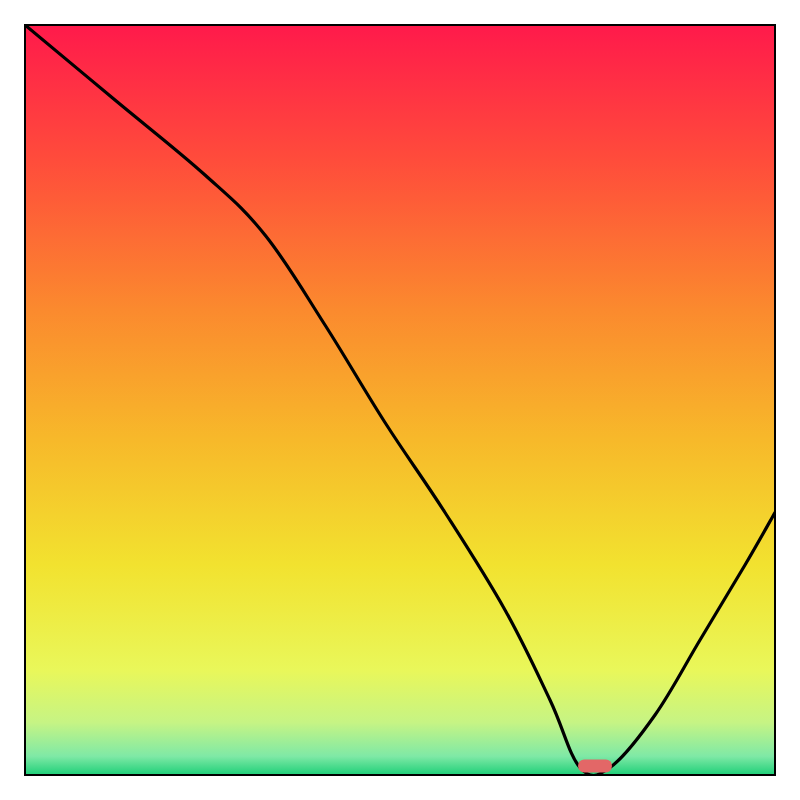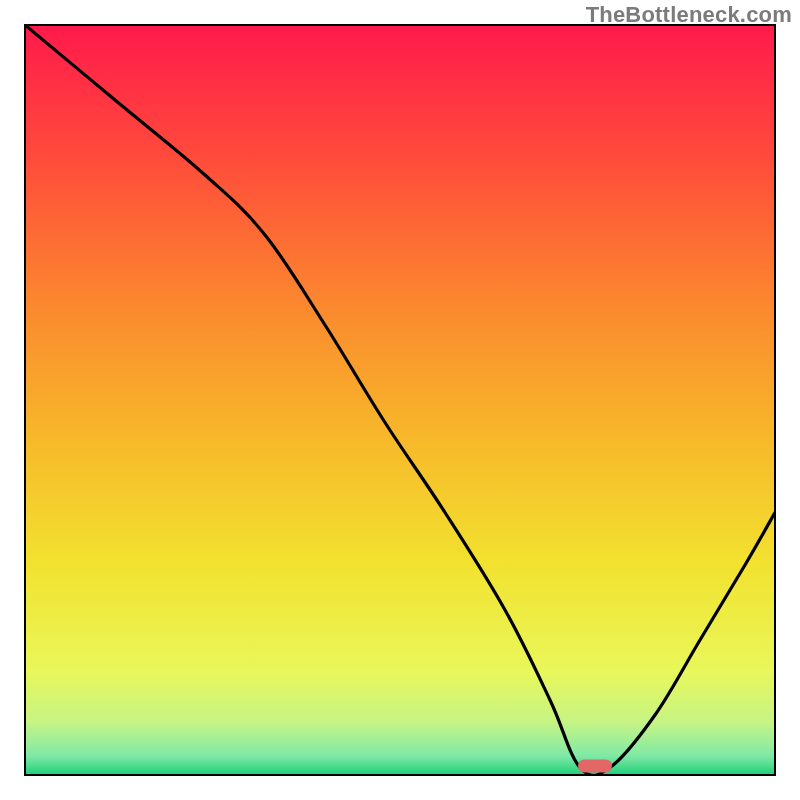--- a/index.html
+++ b/index.html
@@ -27,21 +27,20 @@
     z-index: 10;
   }
   svg {
     display: block;
   }
 </style>
 </head>
 <body>
 
 <div class="chart-container">
-  <div class="watermark">TheBottleneck.com</div>
   <svg id="chart-svg" width="800" height="800" viewBox="0 0 800 800">
     <defs>
       <linearGradient id="bg-grad" x1="0" y1="0" x2="0" y2="1">
           <stop offset="0%" stop-color="#ff1a4b"></stop>
           <stop offset="18%" stop-color="#ff4c3b"></stop>
           <stop offset="38%" stop-color="#fb8a2e"></stop>
           <stop offset="55.00000000000001%" stop-color="#f7b82a"></stop>
           <stop offset="72%" stop-color="#f2e22f"></stop>
           <stop offset="86%" stop-color="#e9f75a"></stop>
           <stop offset="93%" stop-color="#c6f484"></stop>

